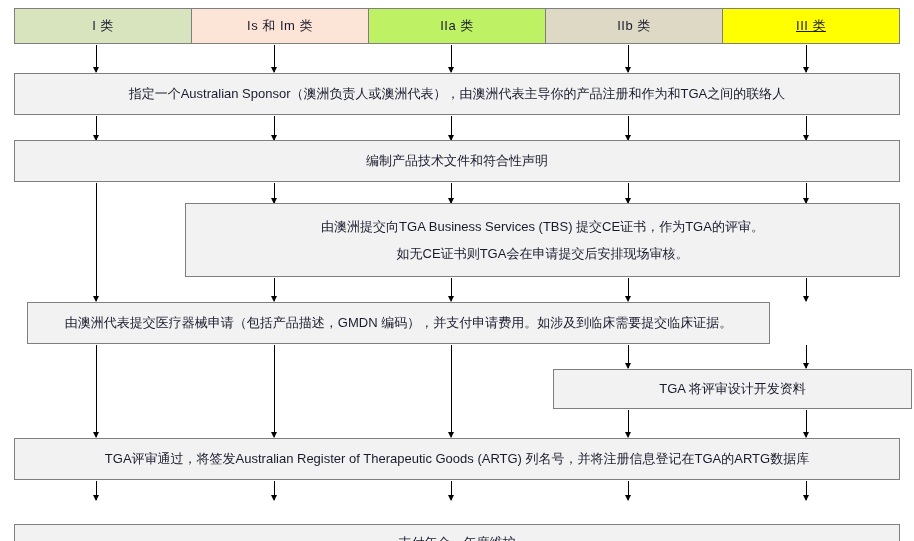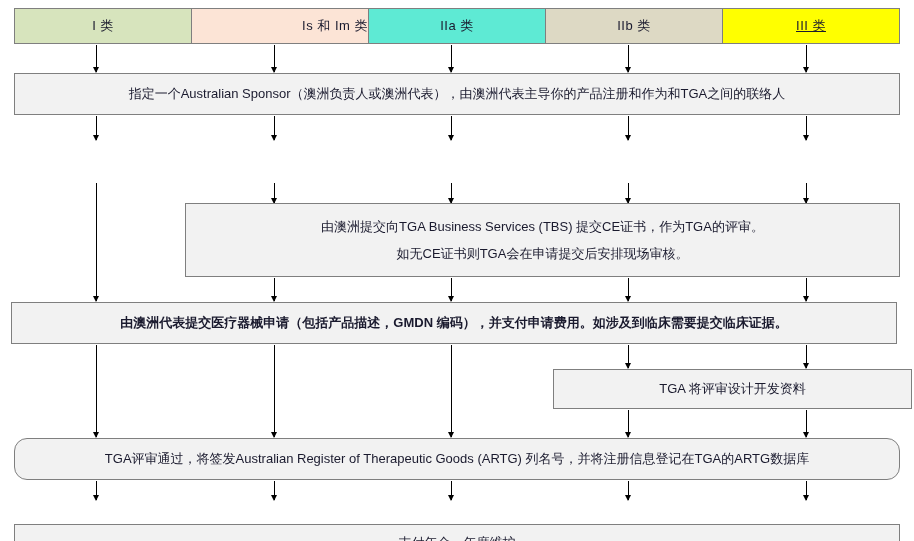--- a/index.html
+++ b/index.html
@@ -61,23 +61,23 @@
     color: #1a1a2e;
     text-align: right;
     padding: 0 8px;
   }
   .box .line { display: block; white-space: nowrap; }
   .box .line + .line { margin-top: 7px; }
 
   #box-sponsor   { left: 14px;  top: 73px;  width: 886px; height: 42px; }
   #box-tech      { left: 14px;  top: 140px; width: 886px; height: 42px; }
   #box-tbs       { left: 185px; top: 203px; width: 715px; height: 74px; }
-  #box-gmdn      { left: 11px;  top: 302px; width: 886px; height: 42px; font-weight: bold; }
+  #box-gmdn      { left: 27px;  top: 302px; width: 743px; height: 42px; }
   #box-design    { left: 541px; top: 369px; width: 359px; height: 40px; margin-left: 12px; }
-  #box-artg      { left: 14px;  top: 438px; width: 886px; height: 42px; border-radius: 13px; }
+  #box-artg      { left: 14px;  top: 438px; width: 886px; height: 42px; }
   #box-annual    { left: 14px;  top: 524px; width: 886px; height: 38px; }
 
   
   .arrow {
     position: absolute;
     width: 1px;
     background: #000000;
   }
   .arrow::after {
     content: "";
@@ -93,24 +93,24 @@
 </style>
 </head>
 <body>
 
 <div id="canvas">
 
   <div class="cat-row">
     <div class="cat-cell" style="background: rgb(215, 228, 189);">
       <span>I 类</span>
     </div>
-    <div class="cat-cell" style="background: rgb(252, 228, 214); justify-content: flex-end;">
+    <div class="cat-cell" style="background: rgb(252, 228, 214);">
       <span>Is 和 Im 类</span>
     </div>
-    <div class="cat-cell" style="background: #5eead4;">
+    <div class="cat-cell" style="background: #bef264;">
       <span>IIa 类</span>
     </div>
     <div class="cat-cell" style="background: rgb(221, 217, 196);">
       <span>IIb 类</span>
     </div>
     <div class="cat-cell" style="background: rgb(255, 255, 0);">
       <span>III 类</span>
     </div>
   </div>
 
@@ -123,20 +123,23 @@
   <div class="box" id="box-sponsor">
     <span class="line">指定一个Australian Sponsor（澳洲负责人或澳洲代表），由澳洲代表主导你的产品注册和作为和TGA之间的联络人</span>
   </div>
 
   <div class="arrow" style="left:96px;  top:116px; height:24px;"></div>
   <div class="arrow" style="left:274px; top:116px; height:24px;"></div>
   <div class="arrow" style="left:451px; top:116px; height:24px;"></div>
   <div class="arrow" style="left:628px; top:116px; height:24px;"></div>
   <div class="arrow" style="left:806px; top:116px; height:24px;"></div>
 
+  <div class="box" id="box-tech">
+    <span class="line">编制产品技术文件和符合性声明</span>
+  </div>
 
   <div class="arrow" style="left:96px; top:183px; height:118px;"></div>
 
   <div class="arrow" style="left:274px; top:183px; height:20px;"></div>
   <div class="arrow" style="left:451px; top:183px; height:20px;"></div>
   <div class="arrow" style="left:628px; top:183px; height:20px;"></div>
   <div class="arrow" style="left:806px; top:183px; height:20px;"></div>
 
   <div class="box" id="box-tbs">
     <span class="line">由澳洲提交向TGA Business Services (TBS) 提交CE证书，作为TGA的评审。</span>

